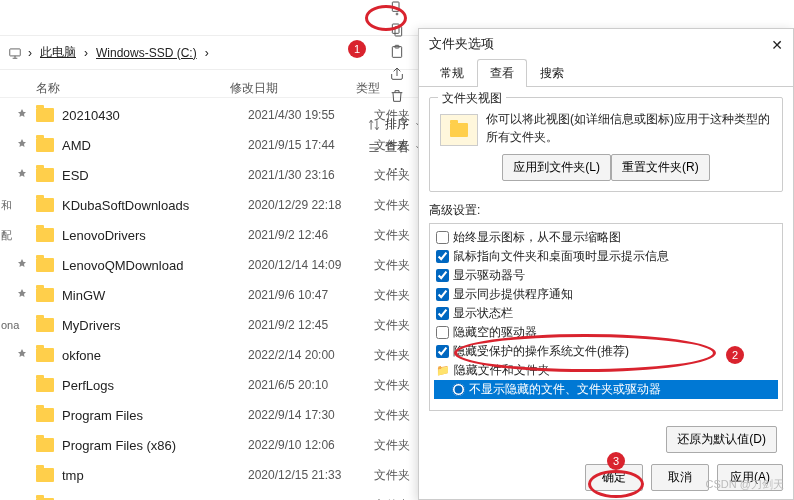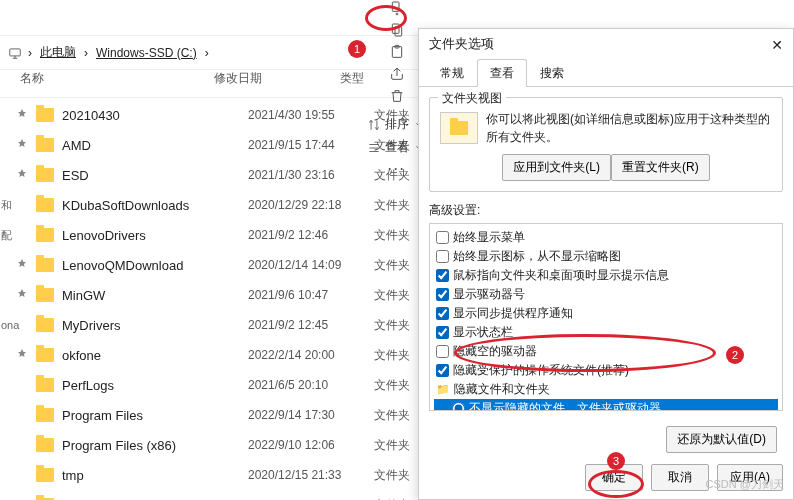--- a/index.html
+++ b/index.html
@@ -7,21 +7,21 @@
   .toolbar { height: 36px; display: flex; align-items: center; padding: 0 8px; gap: 6px; border-bottom: 1px solid #eee; flex-direction: column; }
   .tbtn { width: 28px; height: 28px; display: flex; align-items: center; justify-content: center; border-radius: 4px; color: #555; }
   .tbtn svg { width: 16px; height: 16px; stroke: #555; fill: none; stroke-width: 1.5; }
   .sep { width: 1px; height: 20px; background: #ddd; margin: 0 4px; }
   .tlabel { display: flex; align-items: center; gap: 4px; padding: 0 6px; height: 28px; color: #222; }
   .tlabel svg { width: 14px; height: 14px; stroke: #555; fill: none; stroke-width: 1.5; }
   .chev { width: 10px; height: 10px; }
   .crumbs { height: 34px; display: flex; align-items: center; padding: 0 8px; gap: 6px; border-bottom: 1px solid #eee; font-size: 13px; }
   .crumbs svg { width: 14px; height: 14px; stroke: #555; fill: none; stroke-width: 1.5; }
   .crumbs .seg { padding: 0 2px; text-decoration: underline; }
-  .headers { height: 28px; display: flex; align-items: flex-start; padding-left: 20px; color: #555; border-bottom: 1px solid #f0f0f0; }
+  .headers { height: 28px; display: flex; align-items: flex-end; padding-left: 36px; color: #555; border-bottom: 1px solid #f0f0f0; }
   .col-name { width: 194px; }
   .col-date { width: 126px; }
   .col-type { width: 60px; }
   .list { position: absolute; top: 100px; left: 0; right: 0; bottom: 0; overflow: hidden; }
   .row { height: 30px; display: flex; align-items: center; padding-left: 16px; }
   .pin { width: 20px; color: #777; }
   .pin svg { width: 12px; height: 12px; fill: #888; }
   .ficon { width: 18px; height: 14px; margin-right: 8px; position: relative; }
   .ficon::before { content: ""; position: absolute; inset: 0; background: #ffcf4b; border-radius: 1px; }
   .ficon::after { content: ""; position: absolute; top: -3px; left: 0; width: 8px; height: 3px; background: #ffcf4b; border-radius: 1px 1px 0 0; }
@@ -32,21 +32,21 @@
   .leftstrip div { height: 30px; font-size: 11px; color: #666; padding-left: 1px; line-height: 30px; }
   
   .dlg { position: absolute; top: 28px; right: 0; width: 376px; height: 472px; background: #fff; border: 1px solid #ccc; box-shadow: -2px 2px 10px rgba(0,0,0,.15); }
   .dlg-title { height: 30px; display: flex; align-items: center; padding: 0 10px; font-size: 13px; }
   .dlg-close { position: absolute; right: 4px; top: 4px; width: 24px; height: 24px; display: flex; align-items: center; justify-content: center; font-size: 14px; }
   .tabs { display: flex; border-bottom: 1px solid #ccc; padding-left: 8px; }
   .tab { padding: 5px 12px; border: 1px solid transparent; border-bottom: none; margin-bottom: -1px; }
   .tab.active { border-color: #ccc; background: #fff; border-radius: 3px 3px 0 0; }
   .group { border: 1px solid #ccc; margin: 10px; border-radius: 2px; position: relative; padding: 12px 10px 10px; }
   .group .legend { position: absolute; top: -8px; left: 8px; background: #fff; padding: 0 4px; }
-  .views { display: flex; align-items: center; gap: 8px; }
+  .views { display: flex; align-items: flex-end; gap: 8px; }
   .views .big { width: 38px; height: 32px; border: 1px solid #ccc; background: #fff7dc; display: flex; align-items: center; justify-content: center; }
   .views .big .ficon { margin: 0; }
   .views .desc { flex: 1; font-size: 12px; line-height: 1.5; }
   .btnrow { display: flex; margin-top: 8px; justify-content: center; }
   .btn { border: 1px solid #aaa; background: #f4f4f4; padding: 4px 10px; border-radius: 2px; font-size: 12px; }
   .adv { margin: 0 10px; }
   .advbox { border: 1px solid #ccc; height: 188px; overflow: hidden; padding: 4px; }
   .opt { display: flex; align-items: center; gap: 4px; padding: 1px 2px; white-space: nowrap; }
   .opt input { width: 13px; height: 13px; accent-color: #0067c0; }
   .opt.sel { background: #0078d4; color: #fff; }
@@ -276,24 +276,20 @@
     <div class="btnrow">
       <button class="btn">应用到文件夹(L)</button>
       <button class="btn">重置文件夹(R)</button>
     </div>
   </div>
   <div class="adv">
     <div style="margin-bottom:4px;">高级设置:</div>
     <div class="advbox" id="advbox">
         <div class="opt">
           <input type="checkbox" name="" style="">
-          <span>始终显示菜单</span>
-        </div>
-        <div class="opt">
-          <input type="checkbox" name="" style="">
           <span>始终显示图标，从不显示缩略图</span>
         </div>
         <div class="opt">
           <input type="checkbox" name="" checked="" style="">
           <span>鼠标指向文件夹和桌面项时显示提示信息</span>
         </div>
         <div class="opt">
           <input type="checkbox" name="" checked="" style="">
           <span>显示驱动器号</span>
         </div>

